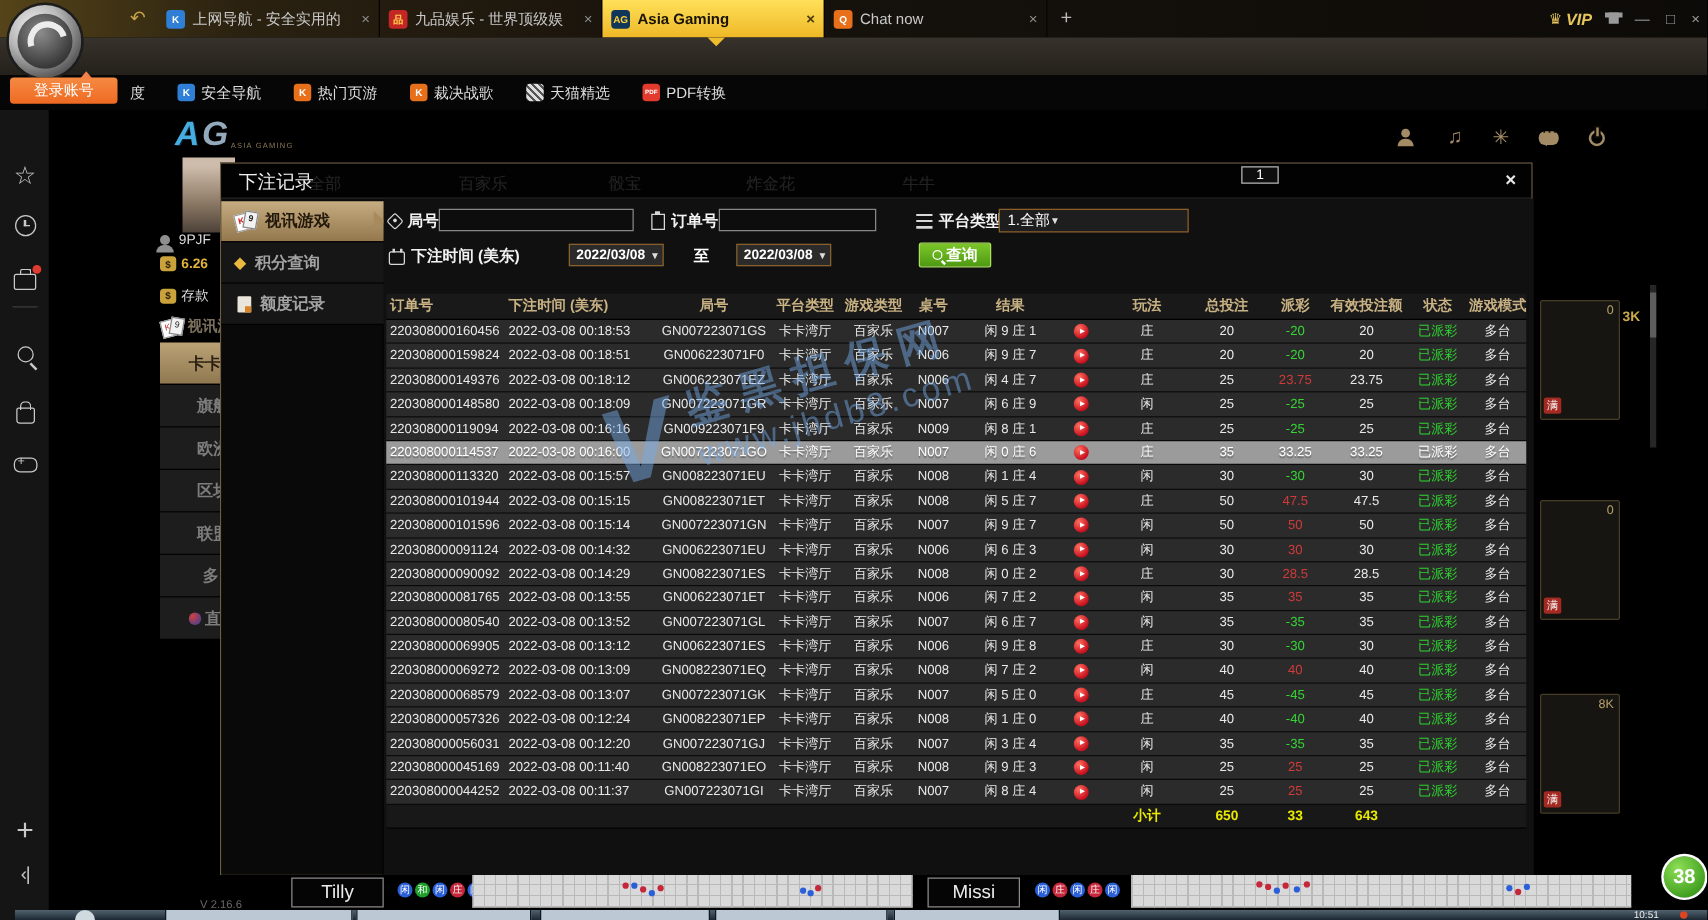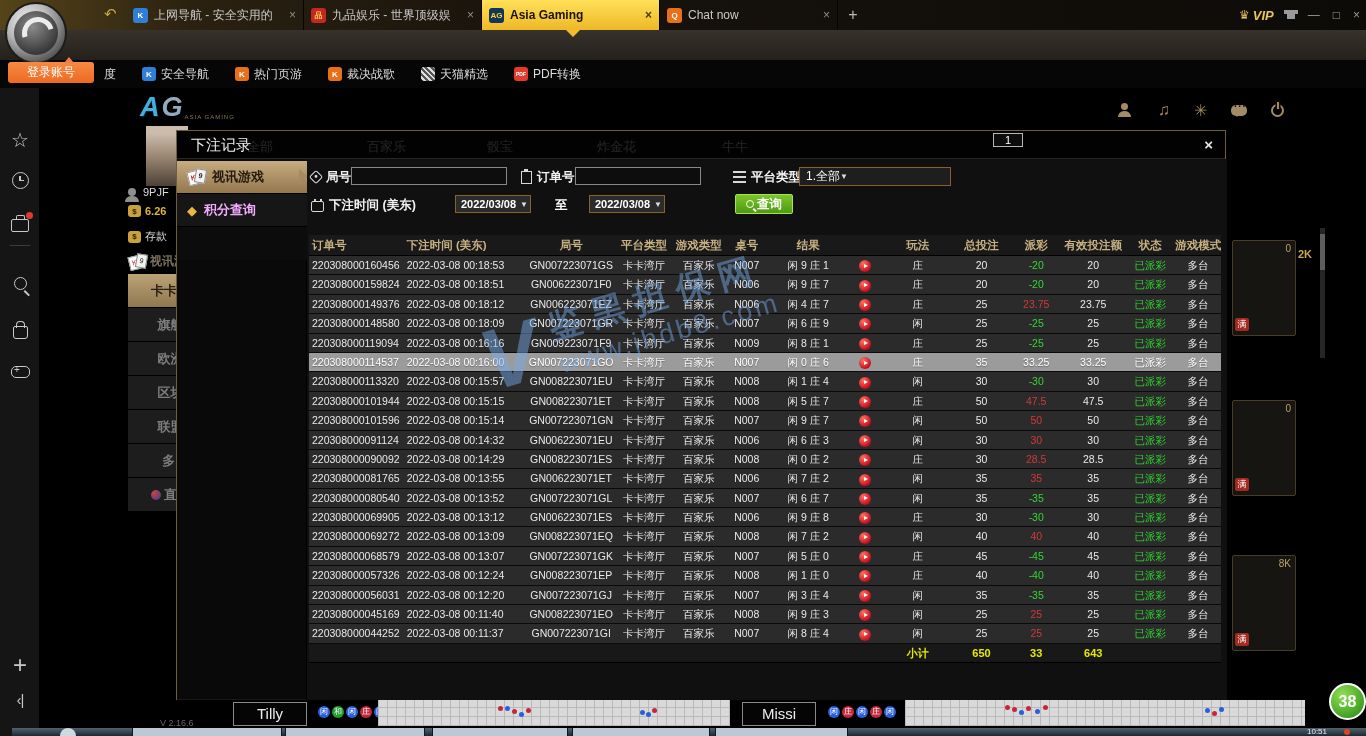--- a/index.html
+++ b/index.html
@@ -172,21 +172,21 @@
 
   
   .dialog{position:absolute;left:136px;top:42px;width:1050px;height:570px;background:#0c0c0c;
     border:1px solid #6e5d41;z-index:20}
   .dtitle{position:absolute;left:0;top:0;width:100%;height:28px;background:rgba(2,2,2,.94);border-bottom:1px solid #262626}
   .dtitle .tt{position:absolute;left:14px;top:5px;color:#f0f0f0;font-size:15px}
   .ghost{position:absolute;top:7px;color:#fff;opacity:.13;font-size:13px}
   .dclose{position:absolute;right:12px;top:5px;color:#e8e8e8;font-size:15px;font-weight:bold}
   #dmenu{position:absolute;left:0;top:30px;width:130px}
   .dm{height:33px;display:flex;align-items:center;gap:7px;padding-left:10px;background:#161616;
-    border-bottom:1px solid #000;color:#f0abfc;font-size:13px;font-weight:bold;position:relative}
+    border-bottom:1px solid #000;color:#a3a3a3;font-size:13px;font-weight:bold;position:relative}
   .dm.active{background:linear-gradient(180deg,#c6ac81,#94774d);color:#241a0c}
   .dm.active::after{content:"";position:absolute;right:-9px;top:8px;border:8px solid transparent;border-left:9px solid #a78b5d}
   .mi-diamond::before{content:"◆";color:#e8b93c;font-size:13px}
   .mi-doc{width:11px;height:13px;background:#eae5da;border-radius:1px;position:relative;flex:none;margin-left:3px}
   .mi-doc::after{content:"";position:absolute;right:0;bottom:0;width:5px;height:5px;background:#d8832a}
   .menu-rest{position:absolute;left:0;top:129px;width:130px;height:440px;background:rgba(8,8,8,.82);border-right:1px solid #000}
   .dbody{position:absolute;left:130px;top:28px;width:920px;height:541px;background:#101010}
 
   .flabel{position:absolute;display:flex;align-items:center;gap:5px;color:#f2f2f2;font-size:12.5px;font-weight:bold;height:20px}
   .fi-tag{width:10px;height:10px;border:1.5px solid #d8d8d8;border-radius:2px;transform:rotate(45deg);position:relative;flex:none}
@@ -453,21 +453,21 @@
         <div class="dphoto"></div>
         <div class="dgame">百家乐N03</div>
         <div class="dname">Alaya</div>
         <div class="dphoto"></div>
         <div class="dgame">极速百家乐N..</div>
         <div class="dname">Midge</div>
         <div class="dphoto"></div>
         <div class="dgame">极速百家乐N..</div>
       </div>
 
-    <div class="jackpot">2K</div>
+    <div class="jackpot">3K</div>
     <div id="rtables">
         <div class="rtable" style="top: 152px;">
           <span class="rl">0</span>
           <span class="full">满</span>
         </div>
         <div class="rtable" style="top: 312px;">
           <span class="rl">0</span>
           <span class="full">满</span>
         </div>
         <div class="rtable" style="top: 467px;">
@@ -510,20 +510,24 @@
         <span class="dclose">×</span>
       </div>
       <div id="dmenu">
           <div class="dm active">
             <span class="mi-cards"></span>
             <span>视讯游戏</span>
           </div>
           <div class="dm">
             <span class="mi-diamond"></span>
             <span>积分查询</span>
+          </div>
+          <div class="dm">
+            <span class="mi-doc"></span>
+            <span>额度记录</span>
           </div>
         </div>
       <div class="menu-rest"></div>
       <div class="dbody"></div>
 
       <div class="flabel" style="left:134px;top:36px">
         <span class="fi-tag"></span>
         <span>局号</span>
       </div>
       <div class="finput" style="left:174px;top:36px;width:156px"></div>

